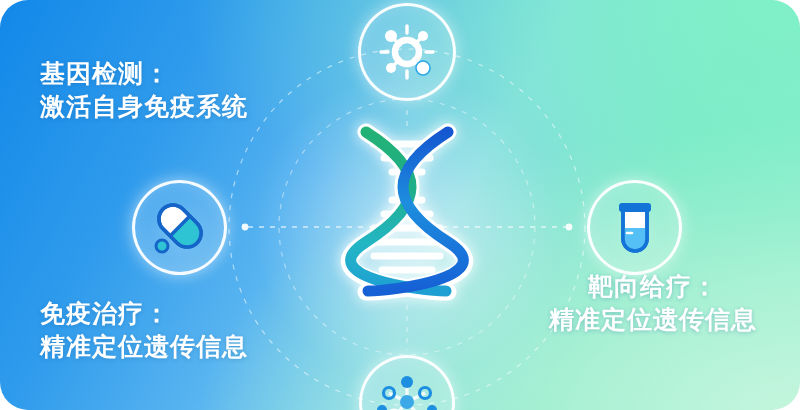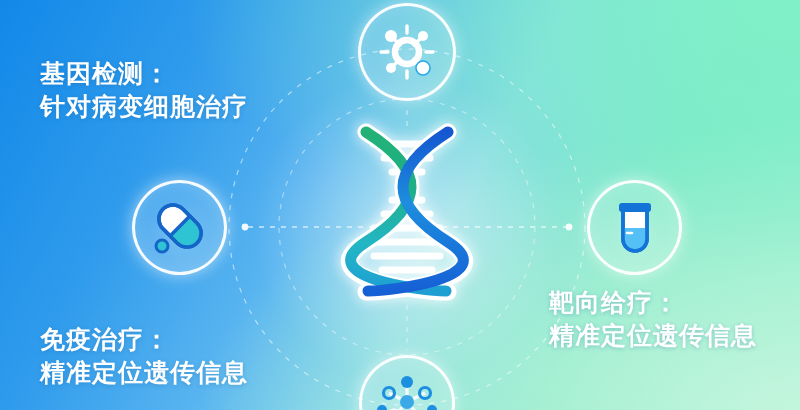--- a/index.html
+++ b/index.html
@@ -9,20 +9,21 @@
     font-family:"Liberation Sans", "DejaVu Sans", sans-serif;
   }
   #stage {
     position:relative;
     width:800px; height:410px;
     overflow:hidden;
     background:
       radial-gradient(140% 120% at 100% 0%, #7ff0c8 0%, rgba(127,240,200,0.0) 55%),
       radial-gradient(150% 140% at 100% 100%, #c3f5dc 0%, rgba(195,245,220,0.0) 50%),
       linear-gradient(118deg, #1288e8 0%, #2f9bec 22%, #58b4f0 40%, #86d9e6 56%, #7de8c8 74%, #8ef0ce 100%);
+    border-radius: 28px;
   }
   
   .center-glow {
     position:absolute; left:247px; top:67px;
     width:320px; height:320px; border-radius:50%;
     background:radial-gradient(circle, rgba(255,255,255,0.45) 0%, rgba(255,255,255,0.16) 42%, rgba(255,255,255,0) 68%);
     pointer-events:none;
   }
   .rings, .connectors { position:absolute; left:0; top:0; width:800px; height:410px; pointer-events:none; }
 
@@ -52,22 +53,22 @@
     position:absolute;
     color:#ffffff;
     font-weight:bold;
     font-size:25px;
     line-height:1.32;
     letter-spacing:1px;
     text-shadow:0 1px 4px rgba(20,90,150,0.30);
     white-space:nowrap;
   }
   #cap-top-left     { left:40px;  top:57px; }
-  #cap-bottom-left  { left:40px;  top:297px;margin-top:26px; }
-  #cap-bottom-right { left:549px; top:286px; }
+  #cap-bottom-left  { left:40px;  top:297px; }
+  #cap-bottom-right { left:549px; top:270px;text-align:center; }
   .caption .l2 { display:block; }
 </style>
 </head>
 <body>
 
 <div id="stage">
 
   <div class="center-glow"></div>
 
   <svg class="rings" viewBox="0 0 800 410">
@@ -185,21 +186,21 @@
       <circle cx="8" cy="40" r="5" fill="#1d8fe0"></circle>
       <circle cx="58" cy="40" r="5" fill="#1d8fe0"></circle>
       <circle cx="20" cy="47" r="7" fill="none" stroke="#ffffff" stroke-width="3.2"></circle>
       <circle cx="46" cy="47" r="7" fill="#7fd8f0" opacity="0.9"></circle>
       <circle cx="33" cy="60" r="7" fill="none" stroke="#ffffff" stroke-width="3.2"></circle>
     </svg>
   </div>
 
   <div class="caption" id="cap-top-left">
     <span class="l1">基因检测：</span>
-    <span class="l2">针对病变细胞治疗</span>
+    <span class="l2">激活自身免疫系统</span>
   </div>
 
   <div class="caption" id="cap-bottom-left">
     <span class="l1">免疫治疗：</span>
     <span class="l2">精准定位遗传信息</span>
   </div>
 
   <div class="caption" id="cap-bottom-right">
     <span class="l1">靶向给疗：</span>
     <span class="l2">精准定位遗传信息</span>

